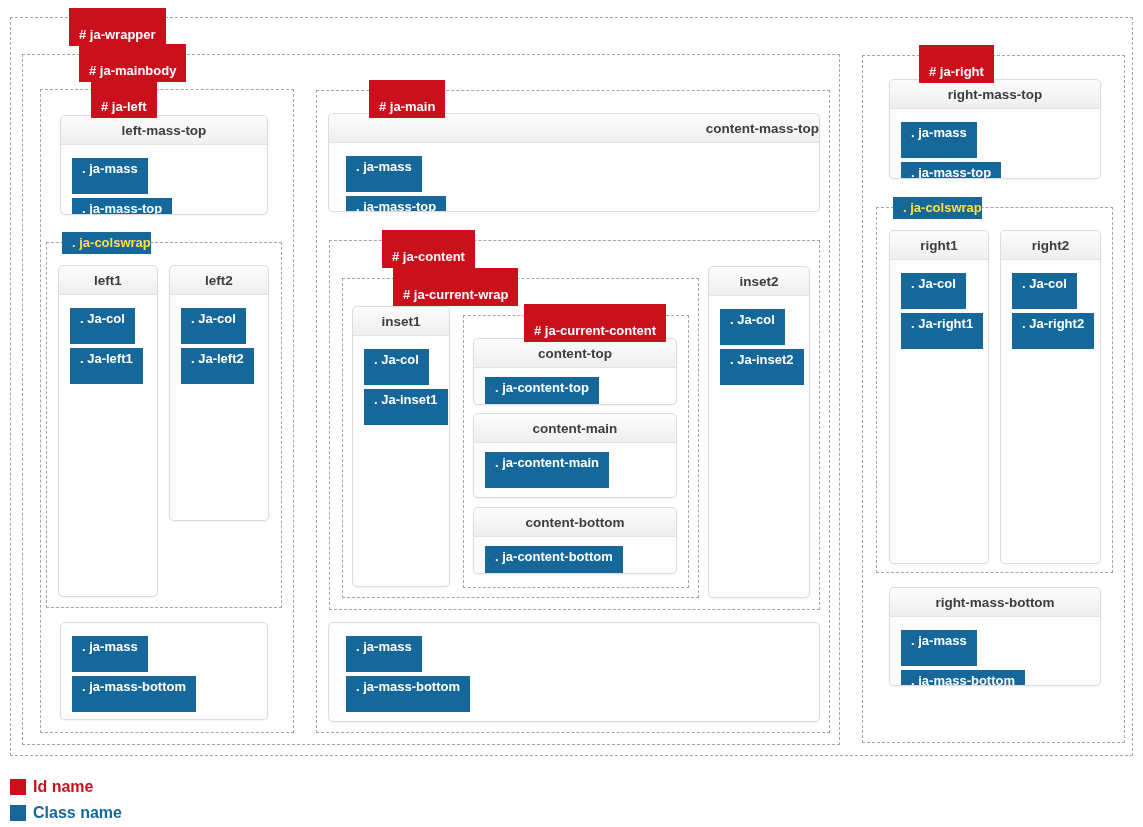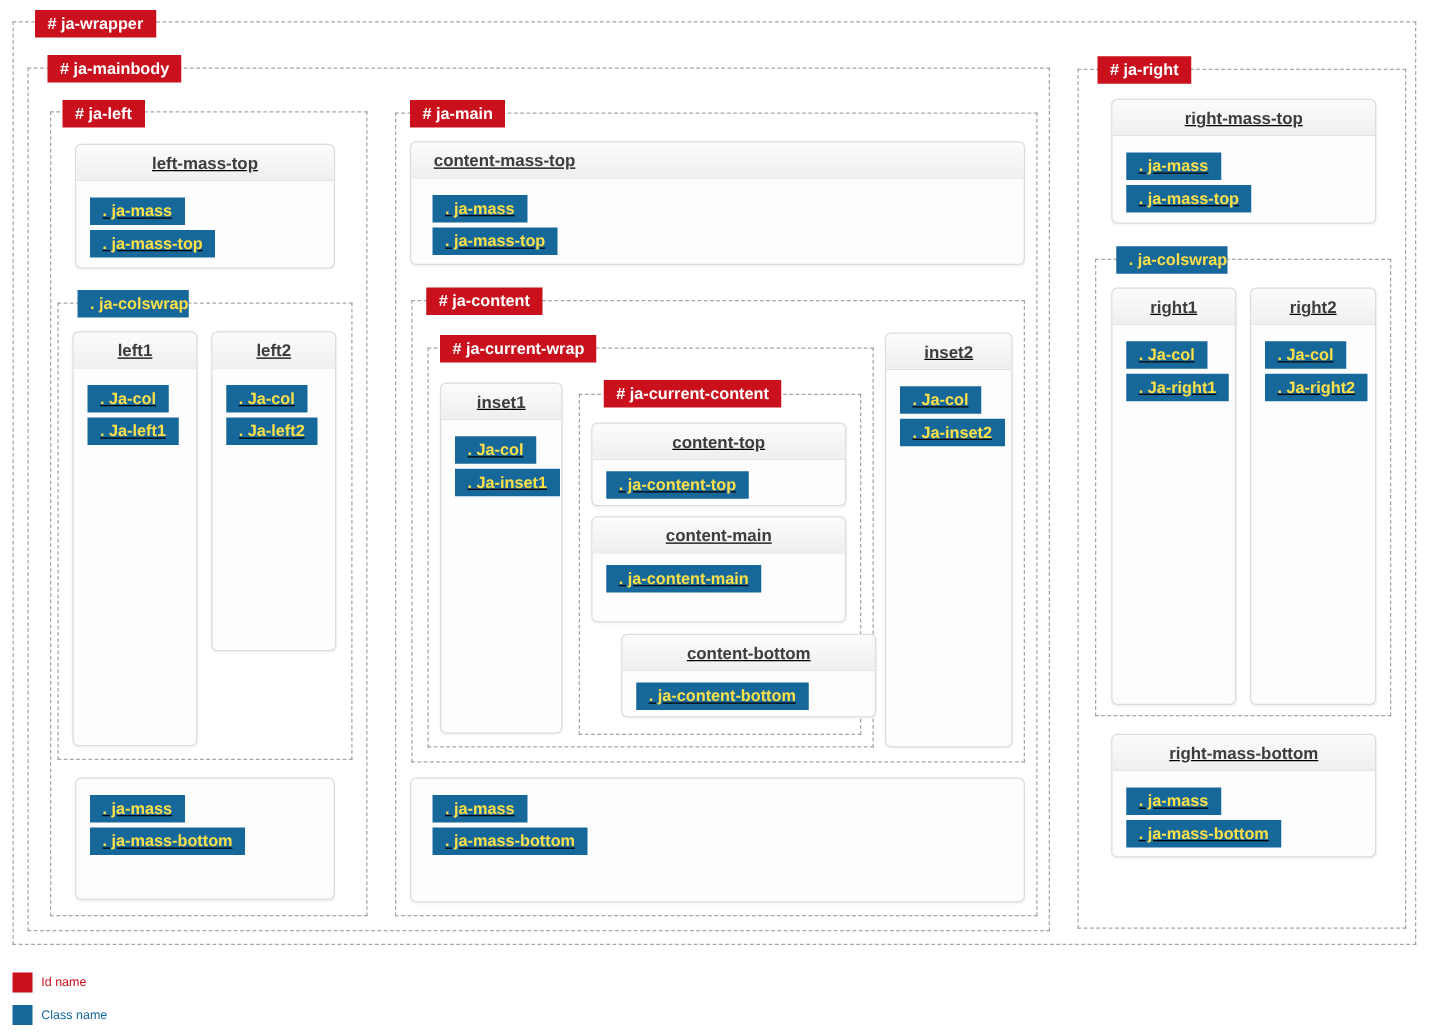--- a/index.html
+++ b/index.html
@@ -22,23 +22,24 @@
     background: transparent;
   }
   
   .idbadge {
     position: absolute;
     background: #c9101c;
     color: #ffffff;
     font-weight: bold;
     font-size: 13px;
     line-height: 15px;
-    padding: 3px 10px 4px 10px;
+    padding: 19px 10px 4px 10px;
     white-space: nowrap;
     z-index: 30;
+    margin-left: 41px;
   }
   
   .classbadge-float {
     position: absolute;
     background: #16689b;
     color: #fde047;
     font-weight: bold;
     font-size: 13px;
     line-height: 15px;
     padding: 3px 0 4px 10px;
@@ -47,56 +48,55 @@
   }
   
   .module {
     position: absolute;
     background: #fdfdfd;
     border: 1px solid #dcdcdc;
     border-radius: 5px;
     box-shadow: 0 1px 2px rgba(0,0,0,0.05);
     z-index: 10;
     overflow: hidden;
-    text-decoration: underline;
   }
   .module-header {
     height: 29px;
     line-height: 29px;
     text-align: center;
     font-weight: bold;
     font-size: 13.5px;
     color: #3d3d3d;
     background: linear-gradient(#fcfcfc, #efefef);
     border-bottom: 1px solid #e3e3e3;
     border-radius: 5px 5px 0 0;
   }
-  .module-header.align-left { text-align: left; padding-left: 18px; }
+  .module-header.align-left { text-align: right; padding-left: 18px; }
   .module-body {
     padding: 13px 0 0 11px;
     display: flex;
     flex-direction: column;
     align-items: flex-start;
     gap: 4px;
   }
   .cbadge {
     background: #16689b;
-    color: #fde047;
+    color: #ffffff;
     font-weight: bold;
     font-size: 13px;
     line-height: 15px;
-    padding: 3px 10px 4px 10px;
+    padding: 3px 10px 18px 10px;
     white-space: nowrap;
   }
   
   .legend-row { position: absolute; display: flex; align-items: center; gap: 7px; }
   .legend-swatch { width: 16px; height: 16px; display: inline-block; }
   .legend-swatch.red { background: #c9101c; }
   .legend-swatch.blue { background: #16689b; }
-  .legend-label { font-weight: normal; font-size: 10px; }
+  .legend-label { font-weight: bold; font-size: 16px; }
   .legend-label.red { color: #c9101c; }
   .legend-label.blue { color: #16689b; }
 </style>
 </head>
 <body>
 
 <div class="canvas">
 
   <div class="region" style="left:10px; top:17px; width:1123px; height:739px;"></div>
   <div class="region" style="left:22px; top:54px; width:818px; height:691px;"></div>
@@ -175,21 +175,21 @@
     </div>
   </div>
 
   <div class="module" style="left:473px; top:413px; width:204px; height:85px;">
     <div class="module-header">content-main</div>
     <div class="module-body" style="padding-top:9px;">
       <span class="cbadge">. ja-content-main</span>
     </div>
   </div>
 
-  <div class="module" style="left:497px; top:507px; width:204px; height:67px;">
+  <div class="module" style="left:473px; top:507px; width:204px; height:67px;">
     <div class="module-header">content-bottom</div>
     <div class="module-body" style="padding-top:9px;">
       <span class="cbadge">. ja-content-bottom</span>
     </div>
   </div>
 
   <div class="module" style="left:708px; top:266px; width:102px; height:332px;">
     <div class="module-header">inset2</div>
     <div class="module-body">
       <span class="cbadge">. Ja-col</span>

